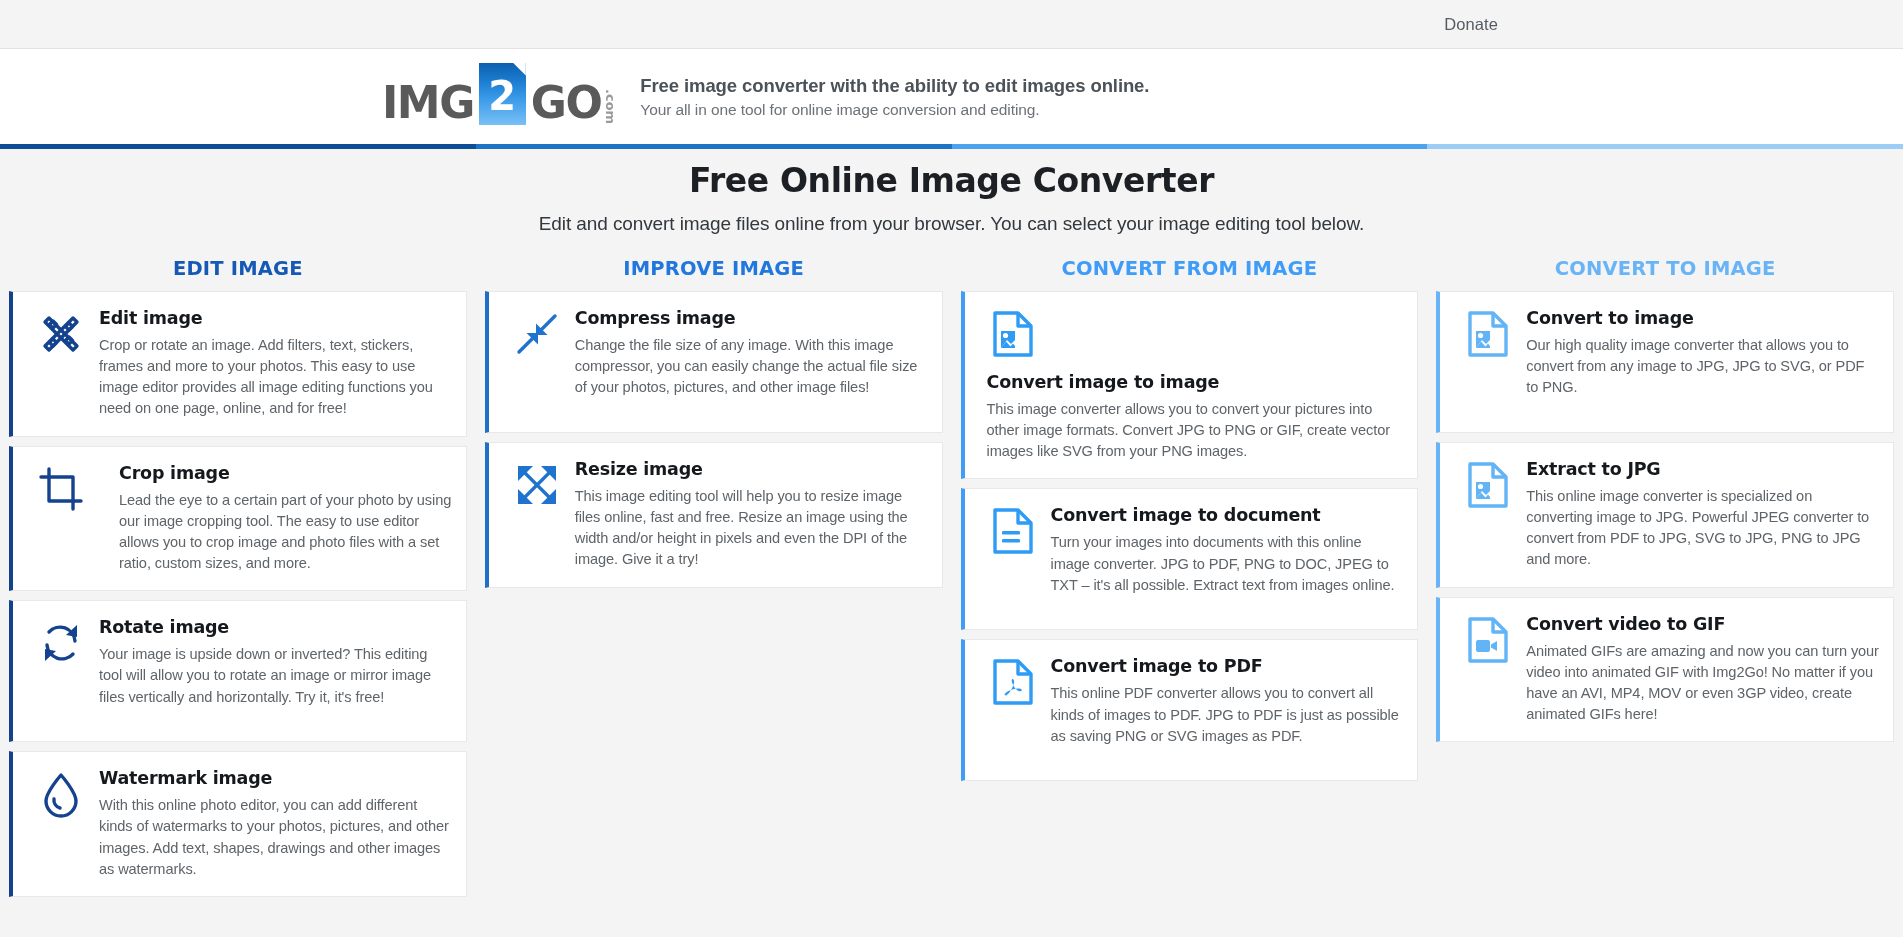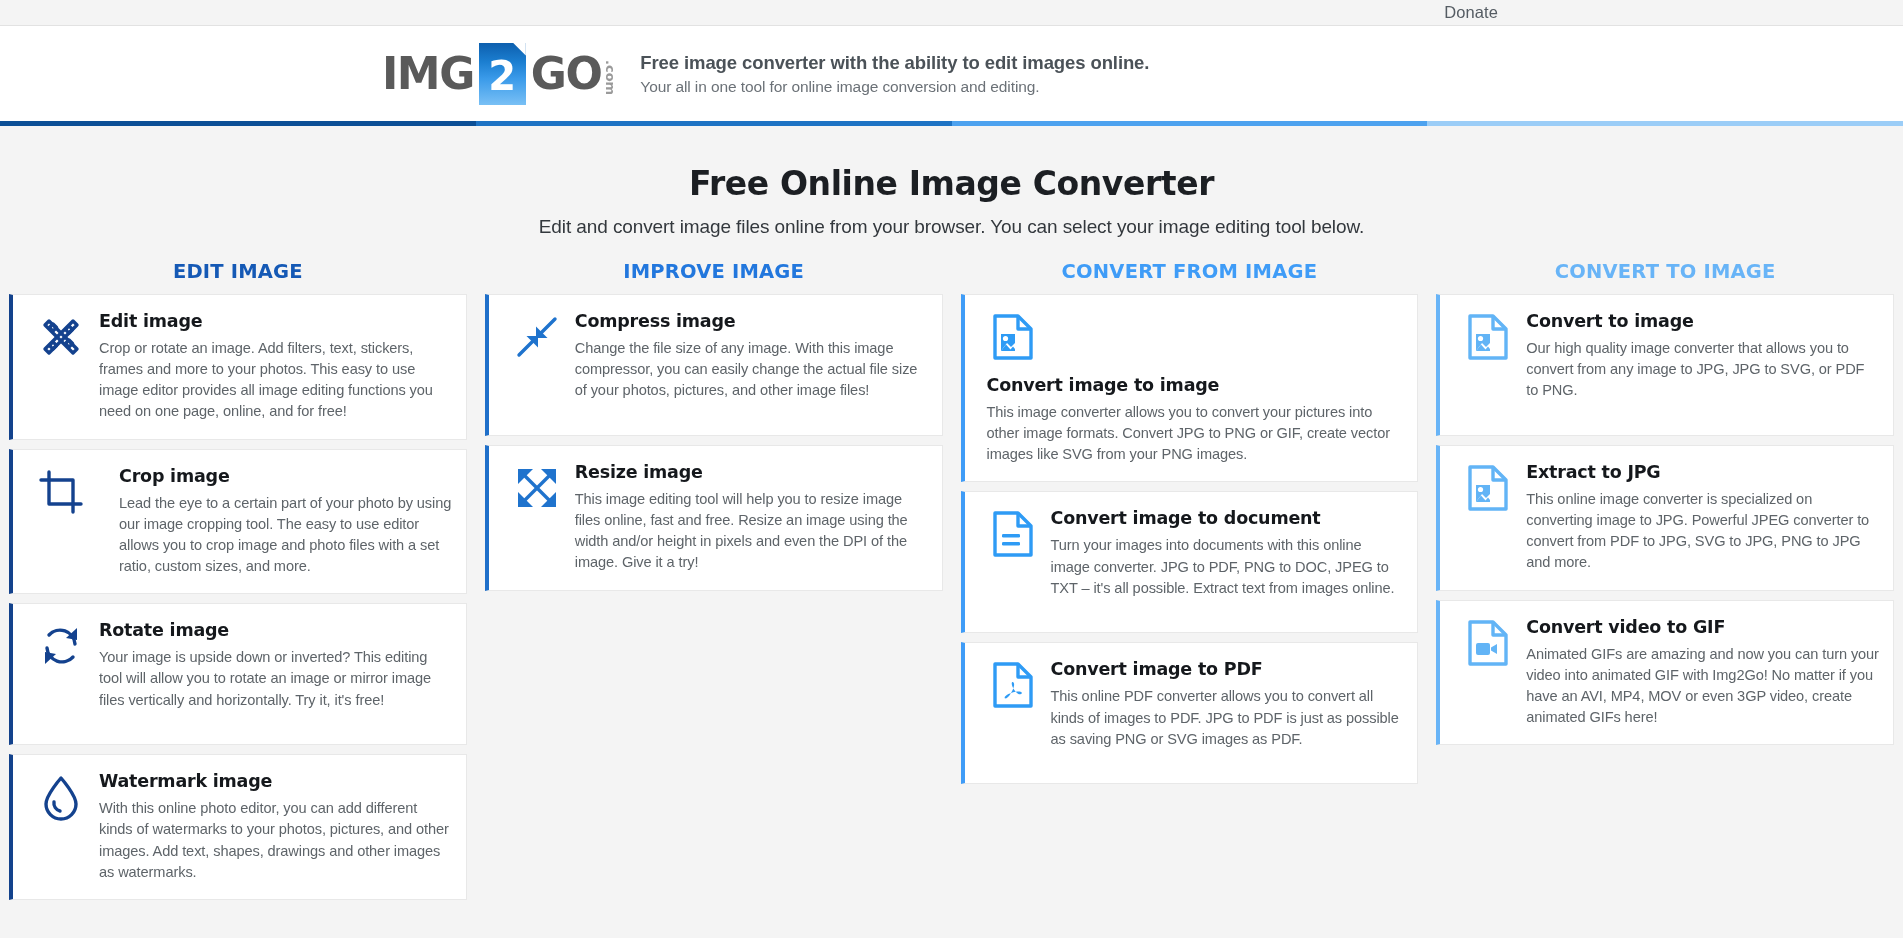--- a/index.html
+++ b/index.html
@@ -8,21 +8,21 @@
     width: 1903px;
     height: 938px;
     overflow: hidden;
     background: #ffffff;
     font-family: "Liberation Sans", sans-serif;
     -webkit-font-smoothing: antialiased;
   }
 
   
   .topbar {
-    height: 26px;
+    height: 49px;
     background: #f4f4f4;
     border-bottom: 1px solid #e2e2e2;
     display: flex;
     align-items: center;
     justify-content: flex-end;
     padding-right: 405px;
   }
   .topbar-link {
     font-size: 16.5px;
     color: #555c63;
@@ -33,21 +33,21 @@
   
   .header {
     height: 95px;
     background: #ffffff;
     display: flex;
     align-items: center;
     padding-left: 382px;
   }
   .logo {
     display: flex;
-    align-items: center;
+    align-items: flex-end;
     height: 56px;
     text-decoration: none;
     flex: 0 0 auto;
   }
   .logo-img, .logo-go {
     font-family: "DejaVu Sans", sans-serif;
     font-weight: 700;
     font-size: 44px;
     letter-spacing: -1.5px;
     color: #5a5a5a;
@@ -106,21 +106,21 @@
     letter-spacing: -.1px;
   }
 
   
   .accent-rule { display: flex; height: 5px; width: 100%; }
   .accent-seg { height: 100%; }
 
   
   .hero {
     background: #f4f4f4;
-    padding-top: 38px;
+    padding-top: 12px;
     text-align: center;
   }
   .hero h1 {
     font-family: "DejaVu Sans", sans-serif;
     font-size: 33px;
     font-weight: 700;
     color: #1c1f23;
     letter-spacing: -.4px;
   }
   .hero p {

